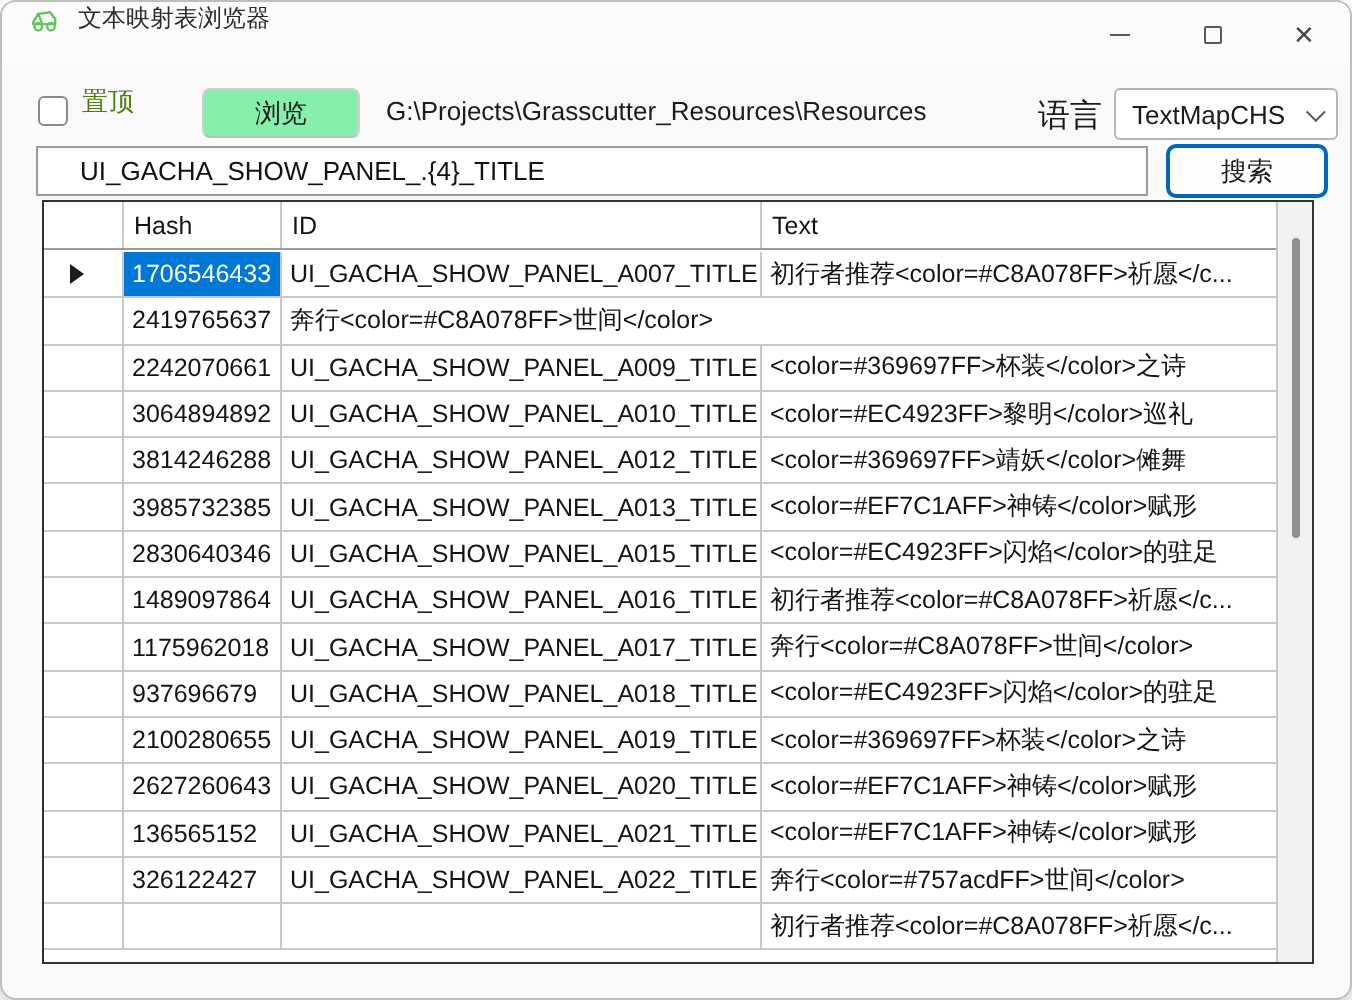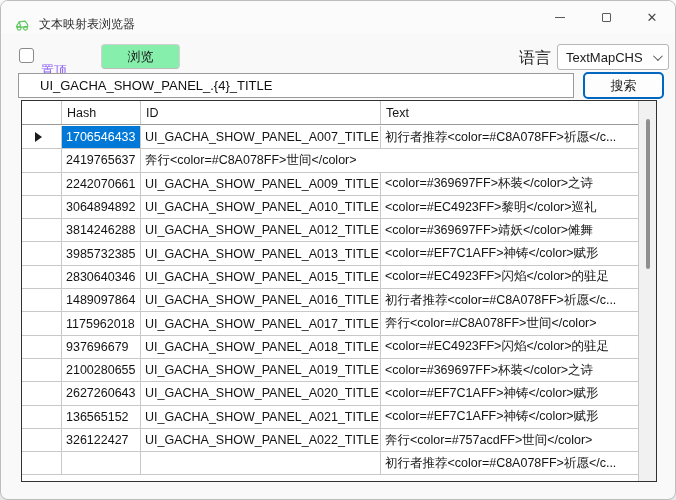--- a/index.html
+++ b/index.html
@@ -3,32 +3,32 @@
 <meta charset="utf-8">
 <style>
   * { margin:0; padding:0; box-sizing:border-box; }
   html,body { width:676px; height:500px; background:#fff; font-family:"Liberation Sans","DejaVu Sans",sans-serif; }
   .window {
     position:absolute; left:0; top:0; width:676px; height:500px;
     background:#f9f9f9; border:1px solid #bdbdbd; border-radius:8px;
     box-shadow:0 8px 20px rgba(0,0,0,.22); overflow:hidden;
   }
   
-  .titlebar { position:absolute; left:0; top:0; right:0; height:32px; background:#fbfbfb; display:flex; align-items:flex-end; }
+  .titlebar { position:absolute; left:0; top:0; right:0; height:32px; background:#fbfbfb; display:flex; align-items:flex-start; }
   .app-icon { width:17px; height:17px; margin-left:13px; flex:0 0 auto; }
   .title-text { margin-left:8px; font-size:12px; color:#2b2b2b; }
   .win-controls { position:absolute; right:0; top:0; height:32px; display:flex; }
   .win-btn { width:46px; height:32px; display:flex; align-items:center; justify-content:center; color:#404040; }
   .glyph-min { width:10px; height:1px; background:#5a5a5a; }
   .glyph-max { width:9px; height:9px; border:1px solid #5a5a5a; border-radius:1px; }
   .glyph-close { font-size:13px; color:#4a4a4a; line-height:1; }
   
   .toolbar { position:absolute; left:0; top:38px; right:0; height:32px; }
   .checkbox { position:absolute; left:18px; top:9px; width:15px; height:15px; border:1px solid #8a8a8a; border-radius:3px; background:#fff; }
-  .checkbox-label { position:absolute; left:40px; top:23px; font-size:13px; color:#8b5cf6; }
+  .checkbox-label { position:absolute; left:40px; top:3px; font-size:13px; color:#4d7c0f; }
   .browse-btn { position:absolute; left:100px; top:5px; width:79px; height:25px; background:#86efac; border:1px solid #d0d0d0; border-bottom-color:#bdbdbd; border-radius:4px; font-size:13px; color:#1b1b1b; display:flex; align-items:center; justify-content:center; }
   .path-text { position:absolute; left:192px; top:9px; font-size:13px; color:#1b1b1b; }
   .lang-label { position:absolute; left:518px; top:9px; font-size:16px; color:#1b1b1b; }
   .lang-select { position:absolute; left:556px; top:5px; width:112px; height:26px; background:#fff; border:1px solid #b6b6b6; border-radius:3px; font-size:13px; color:#1b1b1b; display:flex; align-items:center; padding-left:8px; }
   .chevron { position:absolute; right:8px; top:9px; width:7px; height:7px; border-right:1.5px solid #5a5a5a; border-bottom:1.5px solid #5a5a5a; transform:rotate(45deg) translateY(-2px); }
   
   .search-input { position:absolute; left:17px; top:72px; width:556px; height:25px; border:1px solid #9a9a9a; background:#fff; font-size:13px; color:#111; padding:0 21px; font-family:"Liberation Sans","DejaVu Sans",sans-serif; border-radius:0; outline:none; }
   .search-btn { position:absolute; left:582px; top:71px; width:81px; height:27px; background:#fdfdfd; border:2px solid #0067c0; border-radius:5px; font-size:13px; color:#1b1b1b; display:flex; align-items:center; justify-content:center; }
   
   .grid { position:absolute; left:20px; top:99px; width:636px; height:382px; background:#fff; border:1px solid #323232; overflow:hidden; }
@@ -70,20 +70,21 @@
       <div class="win-btn">
           <div class="glyph-close">✕</div>
         </div>
     </div>
   </div>
 
   <div class="toolbar">
     <div class="checkbox"></div>
     <div class="checkbox-label">置顶</div>
     <div class="browse-btn">浏览</div>
+    <div class="path-text">G:\Projects\Grasscutter_Resources\Resources</div>
     <div class="lang-label">语言</div>
     <div class="lang-select">
       <span>TextMapCHS</span>
       <span class="chevron"></span>
     </div>
   </div>
 
   <input class="search-input" value="UI_GACHA_SHOW_PANEL_.{4}_TITLE" style="">
   <div class="search-btn">搜索</div>
 

